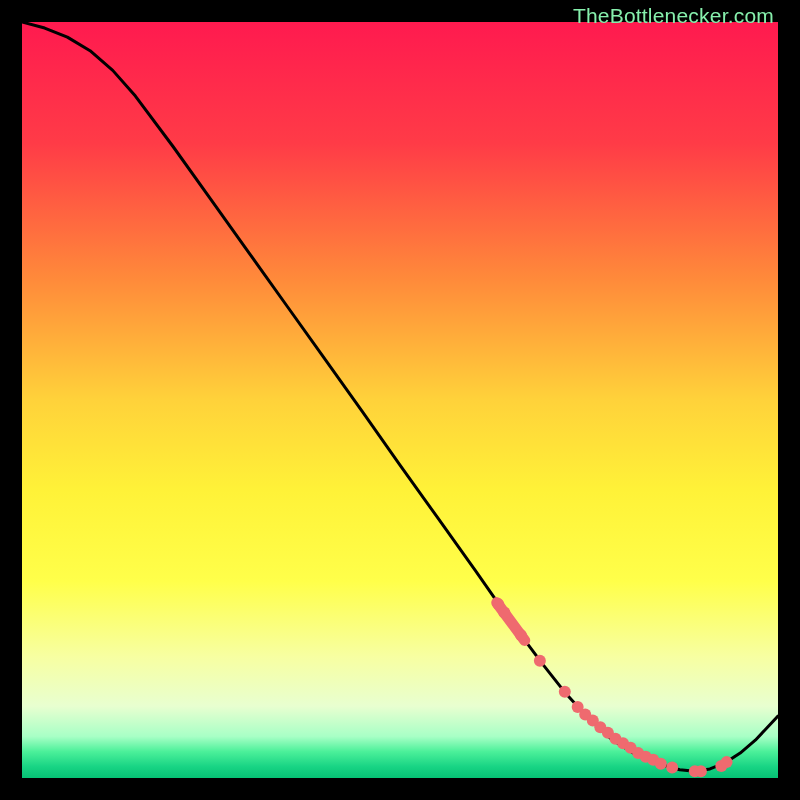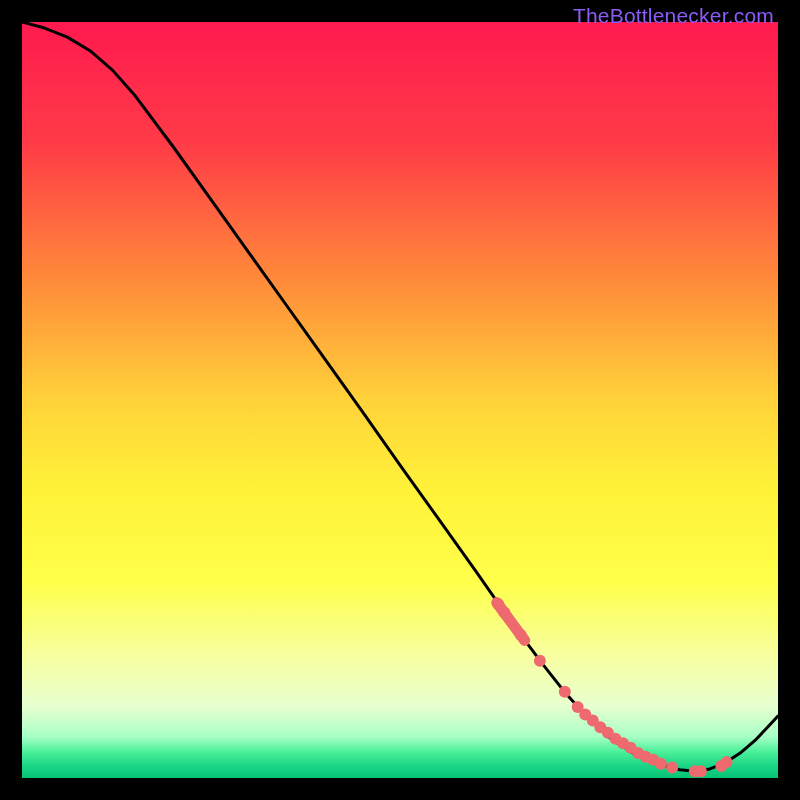--- a/index.html
+++ b/index.html
@@ -24,21 +24,21 @@
     top: 0;
     width: 756px;
     height: 756px;
   }
   .watermark {
     position: absolute;
     top: 4px;
     right: 26px;
     font-family: Arial, Helvetica, sans-serif;
     font-size: 21px;
-    color: #8b5cf6;
+    color: #86efac;
     letter-spacing: 0.2px;
     z-index: 10;
     font-weight: 500;
   }
 </style>
 </head>
 <body>
 
 <div class="watermark">TheBottlenecker.com</div>
 

